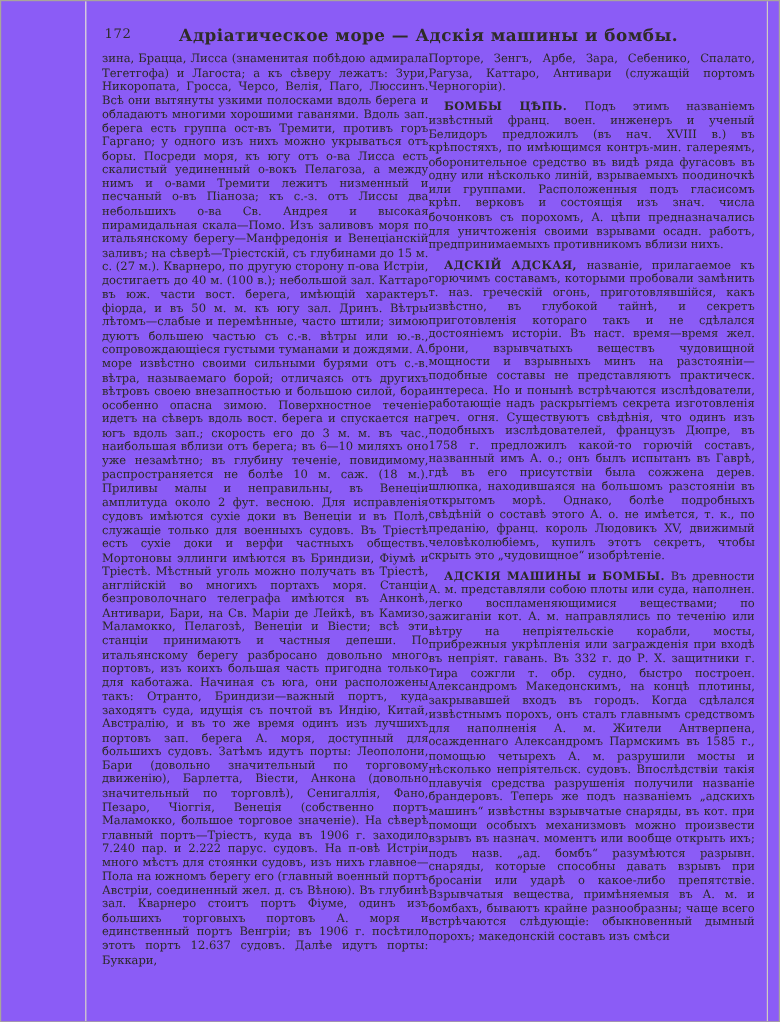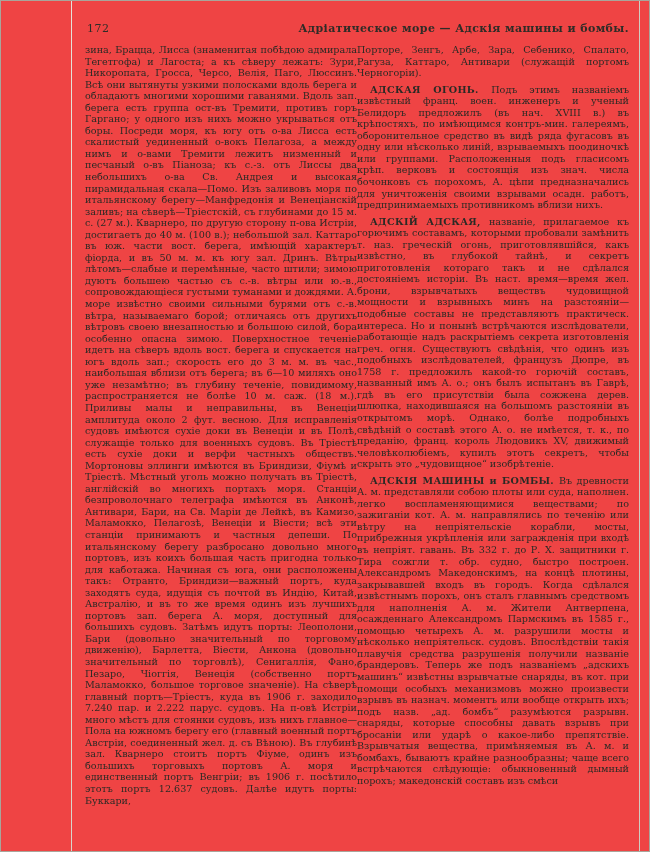--- a/index.html
+++ b/index.html
@@ -6,21 +6,21 @@
   body {
     width:650px; height:852px;
     background:#dedbd2;
     font-family:"DejaVu Serif", "Liberation Serif", serif;
     overflow:hidden;
   }
   .scan-frame {
     position:relative;
     width:648px; height:850px;
     border:1px solid #a9a59b;
-    background:#ef4444;
+    background:#8b5cf6;
     box-sizing:content-box;
     overflow:hidden;
   }
   .page-edge-left {
     position:absolute; left:70px; top:0; bottom:0; width:1px;
     background:linear-gradient(#e5e2d8, #d8d5ca);
   }
   .page-edge-right {
     position:absolute; right:9px; top:0; bottom:0; width:1px;
     background:#cfccc1;
@@ -28,22 +28,22 @@
   .header-row {
     position:absolute; top:21px; left:84px; right:20px; height:15px;
     color:#2e2c27;
   }
   .page-number {
     position:absolute; left:2px; top:0;
     font-size:11px; letter-spacing:0.5px;
   }
   .running-title {
     position:absolute; left:0; right:0; top:0;
-    text-align:right; font-weight:bold;
-    font-size:11px; letter-spacing:0.4px;
+    text-align:center; font-weight:bold;
+    font-size:14px; letter-spacing:0.4px;
     white-space:nowrap;
   }
   .columns {
     position:absolute; top:43px; left:84px; right:20px; bottom:6px;
     display:flex; 
     overflow:hidden;
   }
   .col {
     flex:1 1 0;
     text-align:justify;
@@ -77,21 +77,21 @@
   <div class="columns">
 
     <div class="col">
       <p class="continuation">зина, Брацца, Лисса (знаменитая побѣдою адмирала Тегетгофа) и Лагоста; а къ сѣверу лежатъ: Зури, Никоропата, Гросса, Черсо, Велія, Паго, Люссинъ. Всѣ они вытянуты узкими полосками вдоль берега и обладаютъ многими хорошими гаванями. Вдоль зап. берега есть группа ост-въ Тремити, противъ горъ Гаргано; у одного изъ нихъ можно укрываться отъ боры. Посреди моря, къ югу отъ о-ва Лисса есть скалистый уединенный о-вокъ Пелагоза, а между нимъ и о-вами Тремити лежитъ низменный и песчаный о-въ Піаноза; къ с.-з. отъ Лиссы два небольшихъ о-ва Св. Андрея и высокая пирамидальная скала—Помо. Изъ заливовъ моря по итальянскому берегу—Манфредонія и Венеціанскій заливъ; на сѣверѣ—Тріестскій, съ глубинами до 15 м. с. (27 м.). Кварнеро, по другую сторону п-ова Истріи, достигаетъ до 40 м. (100 в.); небольшой зал. Каттаро въ юж. части вост. берега, имѣющій характеръ фіорда, и въ 50 м. м. къ югу зал. Дринъ. Вѣтры лѣтомъ—слабые и перемѣнные, часто штили; зимою дуютъ большею частью съ с.-в. вѣтры или ю.-в., сопровождающіеся густыми туманами и дождями. А. море извѣстно своими сильными бурями отъ с.-в. вѣтра, называемаго борой; отличаясь отъ другихъ вѣтровъ своею внезапностью и большою силой, бора особенно опасна зимою. Поверхностное теченіе идетъ на сѣверъ вдоль вост. берега и спускается на югъ вдоль зап.; скорость его до 3 м. м. въ час., наибольшая вблизи отъ берега; въ 6—10 миляхъ оно уже незамѣтно; въ глубину теченіе, повидимому, распространяется не болѣе 10 м. саж. (18 м.). Приливы малы и неправильны, въ Венеціи амплитуда около 2 фут. весною. Для исправленія судовъ имѣются сухіе доки въ Венеціи и въ Полѣ, служащіе только для военныхъ судовъ. Въ Тріестѣ есть сухіе доки и верфи частныхъ обществъ. Мортоновы эллинги имѣются въ Бриндизи, Фіумѣ и Тріестѣ. Мѣстный уголь можно получать въ Тріестѣ, англійскій во многихъ портахъ моря. Станціи безпроволочнаго телеграфа имѣются въ Анконѣ, Антивари, Бари, на Св. Маріи де Лейкѣ, въ Камизо, Маламокко, Пелагозѣ, Венеціи и Віести; всѣ эти станціи принимаютъ и частныя депеши. По итальянскому берегу разбросано довольно много портовъ, изъ коихъ большая часть пригодна только для каботажа. Начиная съ юга, они расположены такъ: Отранто, Бриндизи—важный портъ, куда заходятъ суда, идущія съ почтой въ Индію, Китай, Австралію, и въ то же время одинъ изъ лучшихъ портовъ зап. берега А. моря, доступный для большихъ судовъ. Затѣмъ идутъ порты: Леополони, Бари (довольно значительный по торговому движенію), Барлетта, Віести, Анкона (довольно значительный по торговлѣ), Сенигаллія, Фано, Пезаро, Чіоггія, Венеція (собственно портъ Маламокко, большое торговое значеніе). На сѣверѣ главный портъ—Тріестъ, куда въ 1906 г. заходило 7.240 пар. и 2.222 парус. судовъ. На п-овѣ Истріи много мѣстъ для стоянки судовъ, изъ нихъ главное—Пола на южномъ берегу его (главный военный портъ Австріи, соединенный жел. д. съ Вѣною). Въ глубинѣ зал. Кварнеро стоитъ портъ Фіуме, одинъ изъ большихъ торговыхъ портовъ А. моря и единственный портъ Венгріи; въ 1906 г. посѣтило этотъ портъ 12.637 судовъ. Далѣе идутъ порты: Буккари,</p>
     </div>
 
     <div class="col">
       <p class="continuation">Порторе, Зенгъ, Арбе, Зара, Себенико, Спалато, Рагуза, Каттаро, Антивари (служащій портомъ Черногоріи).</p>
 
       <p class="article">
-        <span class="article-title">АДСКАЯ ОГОНЬ. </span>
+        <span class="article-title">БОМБЫ ЦѢПЬ. </span>
         <span>Подъ этимъ названіемъ извѣстный франц. воен. инженеръ и ученый Белидоръ предложилъ (въ нач. XVIII в.) въ крѣпостяхъ, по имѣющимся контръ-мин. галереямъ, оборонительное средство въ видѣ ряда фугасовъ въ одну или нѣсколько линій, взрываемыхъ поодиночкѣ или группами. Расположенныя подъ гласисомъ крѣп. верковъ и состоящія изъ знач. числа бочонковъ съ порохомъ, А. цѣпи предназначались для уничтоженія своими взрывами осадн. работъ, предпринимаемыхъ противникомъ вблизи нихъ.</span>
       </p>
 
       <p class="article">
         <span class="article-title">АДСКІЙ АДСКАЯ, </span>
         <span>названіе, прилагаемое къ горючимъ составамъ, которыми пробовали замѣнить т. наз. греческій огонь, приготовлявшійся, какъ извѣстно, въ глубокой тайнѣ, и секретъ приготовленія котораго такъ и не сдѣлался достояніемъ исторіи. Въ наст. время—время жел. брони, взрывчатыхъ веществъ чудовищной мощности и взрывныхъ минъ на разстояніи—подобные составы не представляютъ практическ. интереса. Но и понынѣ встрѣчаются изслѣдователи, работающіе надъ раскрытіемъ секрета изготовленія греч. огня. Существуютъ свѣдѣнія, что одинъ изъ подобныхъ изслѣдователей, французъ Дюпре, въ 1758 г. предложилъ какой-то горючій составъ, названный имъ А. о.; онъ былъ испытанъ въ Гаврѣ, гдѣ въ его присутствіи была сожжена дерев. шлюпка, находившаяся на большомъ разстояніи въ открытомъ морѣ. Однако, болѣе подробныхъ свѣдѣній о составѣ этого А. о. не имѣется, т. к., по преданію, франц. король Людовикъ XV, движимый человѣколюбіемъ, купилъ этотъ секретъ, чтобы скрыть это „чудовищное“ изобрѣтеніе.</span>
       </p>
 
       <p class="article">
         <span class="article-title">АДСКІЯ МАШИНЫ и БОМБЫ. </span>

